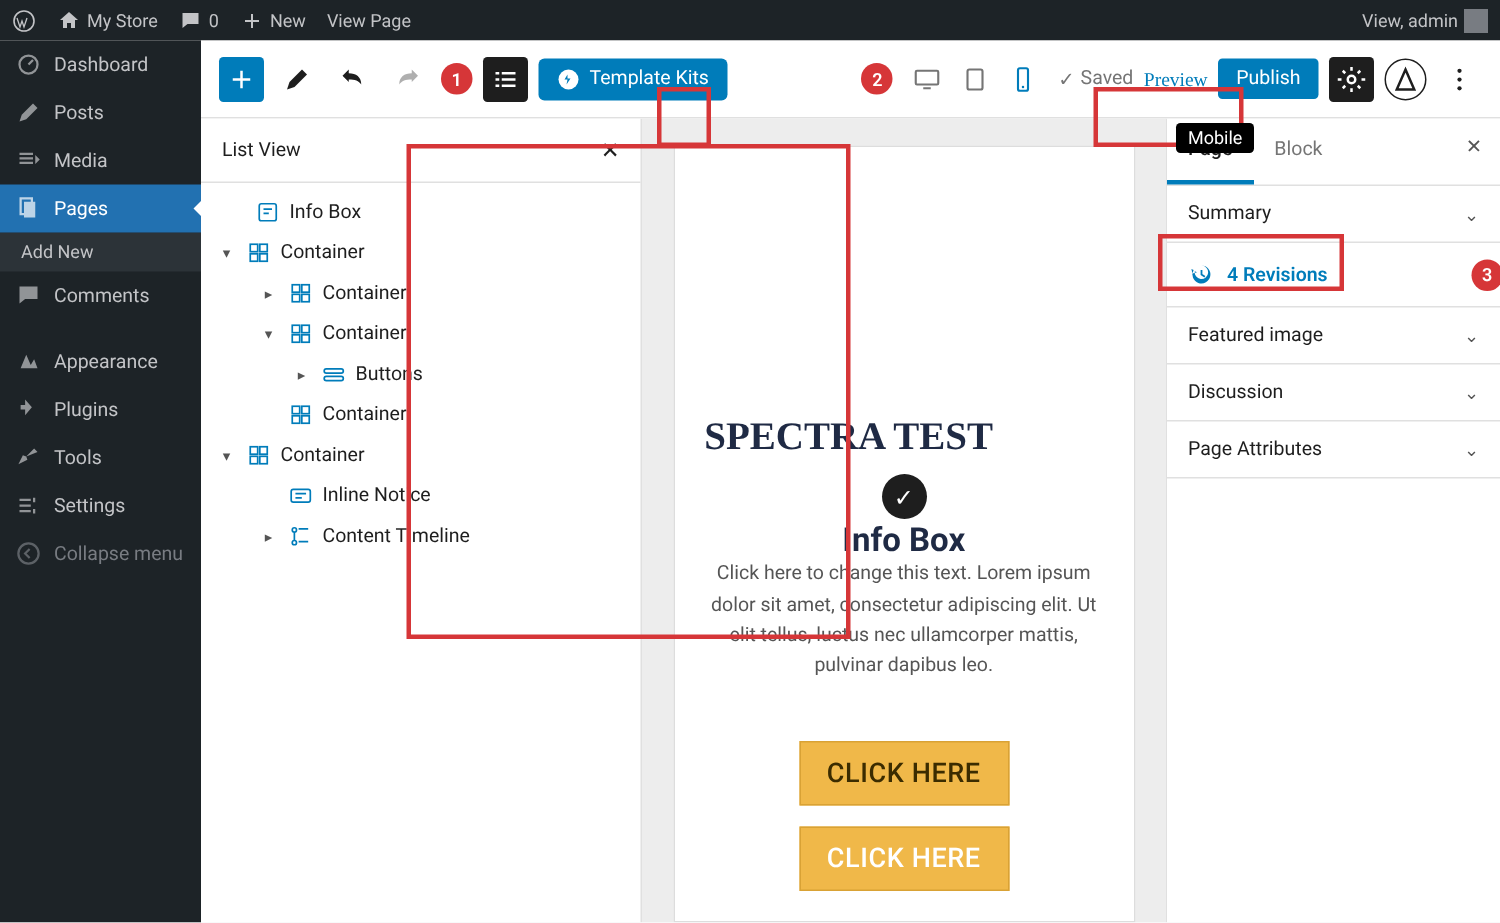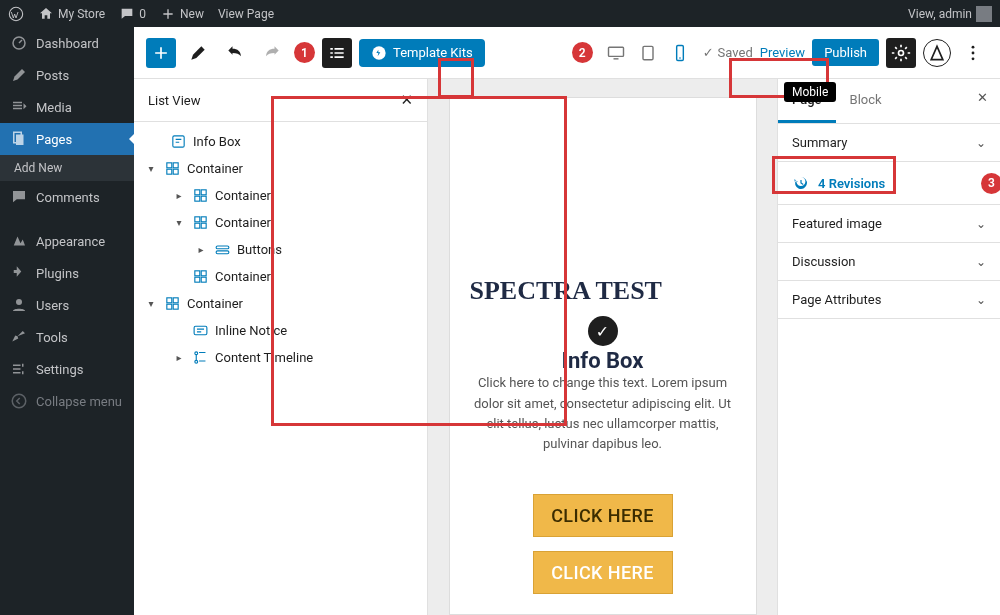--- a/index.html
+++ b/index.html
@@ -23,21 +23,21 @@
   
   .editor{flex:1;display:flex;flex-direction:column;background:#fff;position:relative;}
   .toolbar{height:52px;border-bottom:1px solid #e0e0e0;display:flex;align-items:center;justify-content:space-between;padding:0 12px;}
   .toolbar-left,.toolbar-right{display:flex;align-items:center;gap:7px;}
   .tb-btn{width:30px;height:30px;display:flex;align-items:center;justify-content:center;border-radius:3px;cursor:pointer;color:#1e1e1e;}
   .tb-btn svg{width:20px;height:20px;fill:currentColor;}
   .blue-sq{background:#007cba;color:#fff;}
   .dark-sq{background:#1e1e1e;color:#fff;}
   .pill{background:#007cba;color:#fff;padding:6px 12px;border-radius:4px;display:inline-flex;align-items:center;gap:6px;font-size:13px;cursor:pointer;}
   .pill svg{width:16px;height:16px;fill:#fff;}
-  .txt-link{color:#007cba;font-size:13px;cursor:pointer;}
+  .txt-link{color:#007cba;font-size:13px;cursor:pointer;font-family:Liberation Serif, serif;}
   .saved{color:#757575;font-size:13px;display:inline-flex;align-items:center;gap:4px;}
   .saved::before{content:"✓";}
   .circle-badge{width:21px;height:21px;border-radius:50%;background:#d63638;color:#fff;display:inline-flex;align-items:center;justify-content:center;font-size:12px;font-weight:600;}
   .device-group{display:flex;gap:4px;padding:2px;}
   .device-btn{width:28px;height:30px;display:flex;align-items:center;justify-content:center;cursor:pointer;color:#757575;}
   .device-btn.sel{color:#007cba;}
   .device-btn svg{width:20px;height:20px;fill:currentColor;}
   .tooltip{position:absolute;top:55px;left:650px;background:#000;color:#fff;font-size:12px;padding:3px 8px;border-radius:3px;z-index:40;}
   
   .anno{position:absolute;border:3px solid #d63638;pointer-events:none;z-index:30;}
@@ -162,27 +162,20 @@
         <span>Appearance</span>
       </div>
     <div class="menu-item">
         <svg viewBox="0 0 24 24">
           <path d="M9 3v5H5v4h4v5l6-7z"></path>
         </svg>
         <span>Plugins</span>
       </div>
     <div class="menu-item">
         <svg viewBox="0 0 24 24">
-          <circle cx="12" cy="8" r="4"></circle>
-          <path d="M4 20c0-4 16-4 16 0z"></path>
-        </svg>
-        <span>Users</span>
-      </div>
-    <div class="menu-item">
-        <svg viewBox="0 0 24 24">
           <path d="M20 7l-3-3-7 7-3-1-4 8 8-4-1-3z"></path>
         </svg>
         <span>Tools</span>
       </div>
     <div class="menu-item">
         <svg viewBox="0 0 24 24">
           <path d="M4 7h10M4 12h10M4 17h10M17 5v4M17 15v4" stroke="currentColor" stroke-width="2"></path>
         </svg>
         <span>Settings</span>
       </div>

